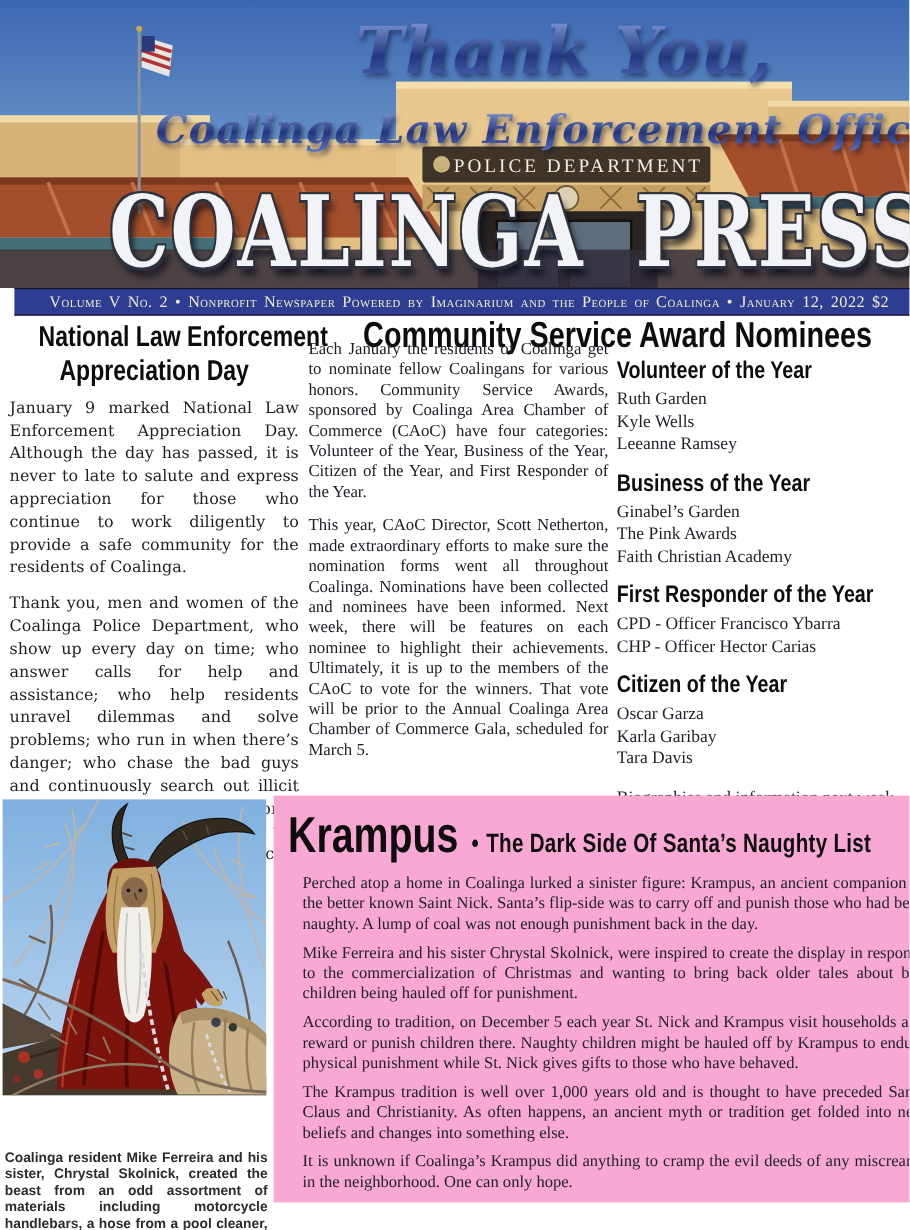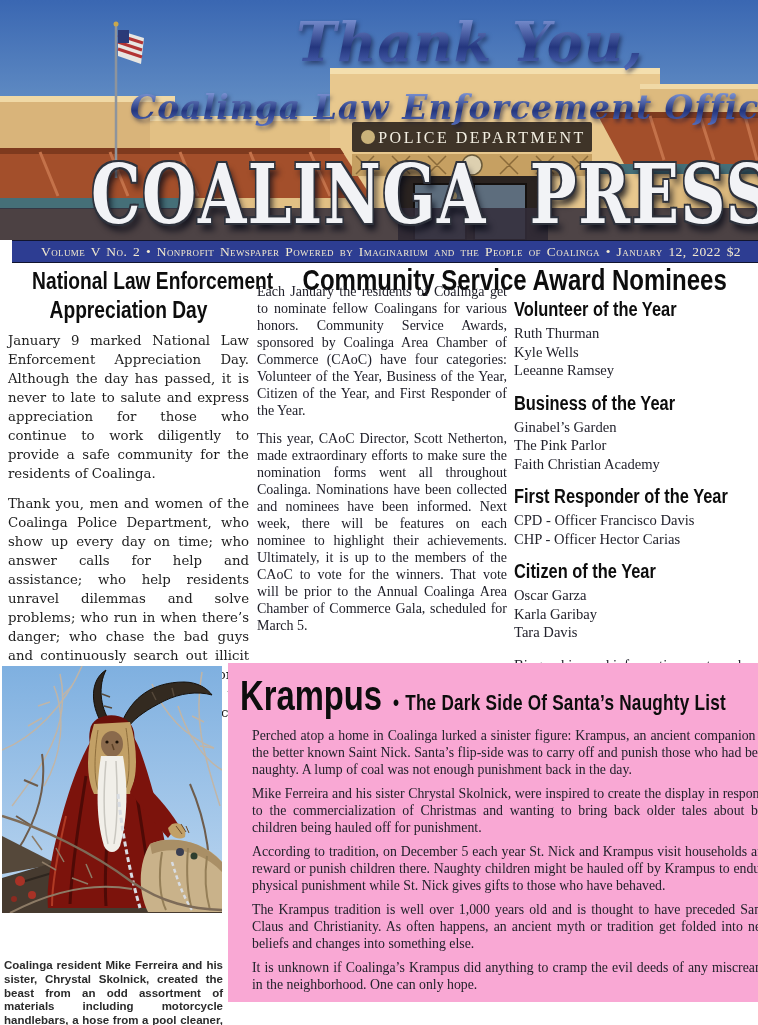--- a/index.html
+++ b/index.html
@@ -172,35 +172,35 @@
   </div>
 
   <div class="col-mid">
     <p>Each January the residents of Coalinga get to nominate fellow Coalingans for various honors. Community Service Awards, sponsored by Coalinga Area Chamber of Commerce (CAoC) have four categories: Volunteer of the Year, Business of the Year, Citizen of the Year, and First Responder of the Year.</p>
     <p>This year, CAoC Director, Scott Netherton, made extraordinary efforts to make sure the nomination forms went all throughout Coalinga. Nominations have been collected and nominees have been informed. Next week, there will be features on each nominee to highlight their achievements. Ultimately, it is up to the members of the CAoC to vote for the winners. That vote will be prior to the Annual Coalinga Area Chamber of Commerce Gala, scheduled for March 5.</p>
   </div>
 
   <div class="col-right">
     <div class="hl cat-h condense-l first">Volunteer of the Year</div>
     <ul class="cat-names">
-      <li>Ruth Thurman</li>
+      <li>Ruth Garden</li>
       <li>Kyle Wells</li>
       <li>Leeanne Ramsey</li>
     </ul>
 
     <div class="hl cat-h condense-l">Business of the Year</div>
     <ul class="cat-names">
       <li>Ginabel’s Garden</li>
-      <li>The Pink Parlor</li>
+      <li>The Pink Awards</li>
       <li>Faith Christian Academy</li>
     </ul>
 
     <div class="hl cat-h condense-l">First Responder of the Year</div>
     <ul class="cat-names">
-      <li>CPD - Officer Francisco Davis</li>
+      <li>CPD - Officer Francisco Ybarra</li>
       <li>CHP - Officer Hector Carias</li>
     </ul>
 
     <div class="hl cat-h condense-l">Citizen of the Year</div>
     <ul class="cat-names">
       <li>Oscar Garza</li>
       <li>Karla Garibay</li>
       <li>Tara Davis</li>
     </ul>
 

